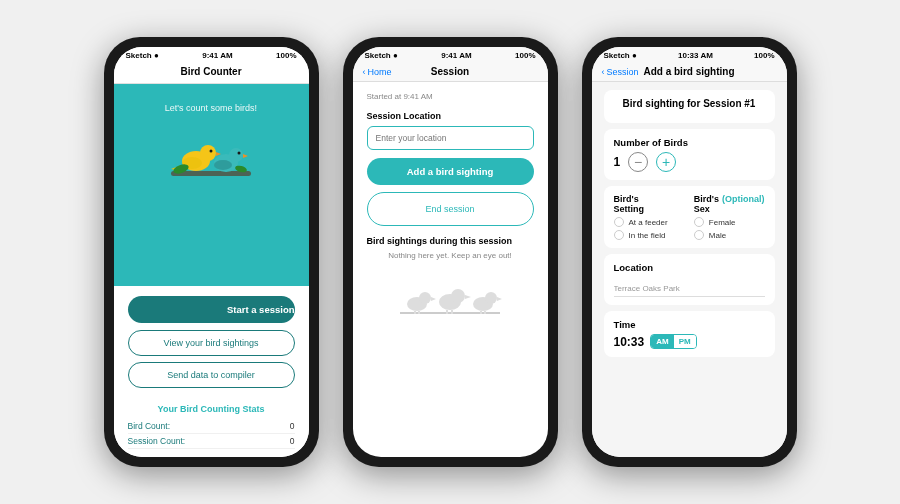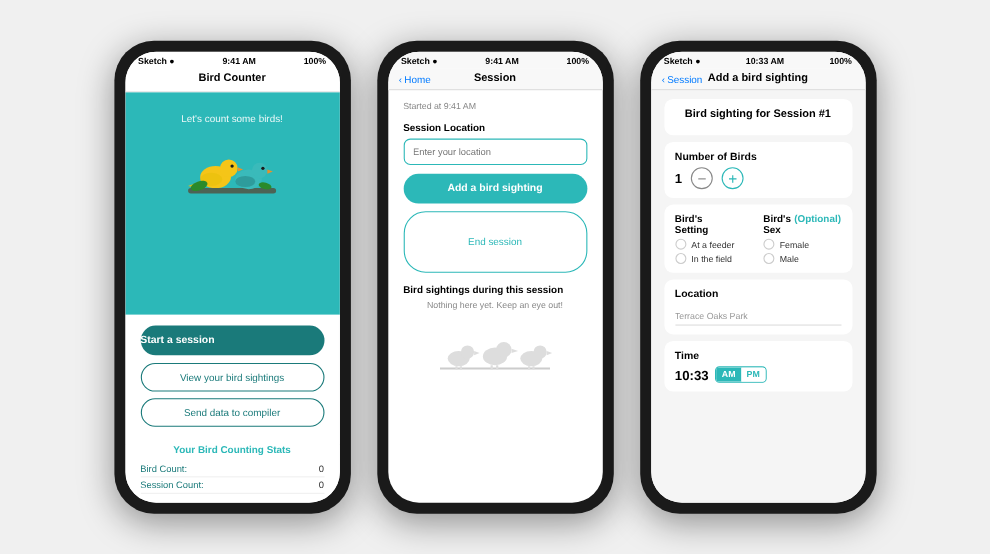--- a/index.html
+++ b/index.html
@@ -118,21 +118,21 @@
       background: #1a7a7a;
       color: #fff;
       border: none;
       border-radius: 20px;
       padding: 8px 0;
       width: 100%;
       font-size: 9.5px;
       font-weight: 600;
       cursor: pointer;
       display: block;
-      text-align: left;
+      text-align: right;
       margin-bottom: 7px;
     }
 
     .btn-outline {
       background: #fff;
       color: #1a7a7a;
       border: 1.5px solid #1a7a7a;
       border-radius: 20px;
       padding: 7px 0;
       width: 100%;
@@ -261,21 +261,21 @@
       margin-bottom: 7px;
       cursor: pointer;
       display: block;
     }
 
     .btn-teal-outline {
       background: #fff;
       color: #2cb8b8;
       border: 1.5px solid #2cb8b8;
       border-radius: 20px;
-      padding: 22px 0;
+      padding: 11px 0;
       width: 100%;
       font-size: 9px;
       font-weight: 500;
       text-align: center;
       margin-bottom: 10px;
       cursor: pointer;
       display: block;
     }
 
     .sightings-label {

